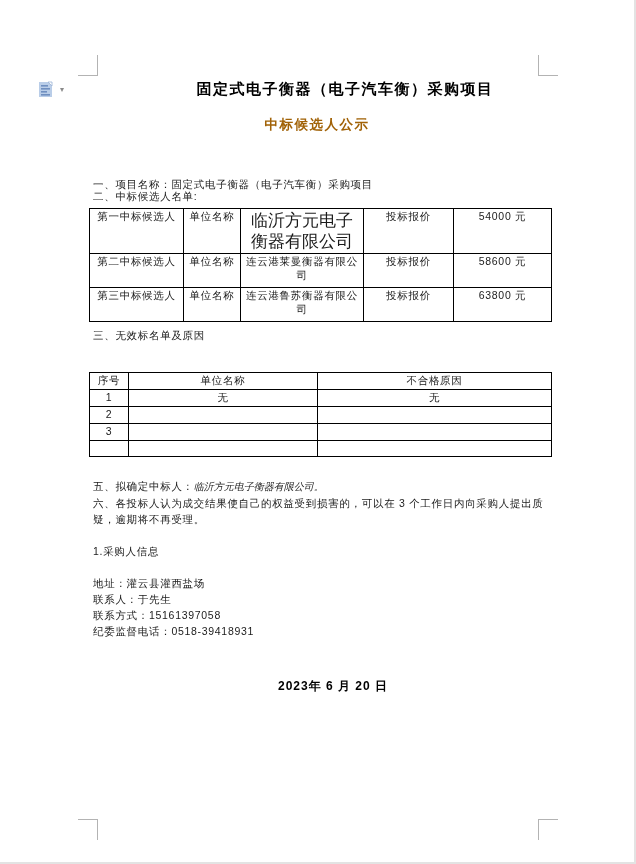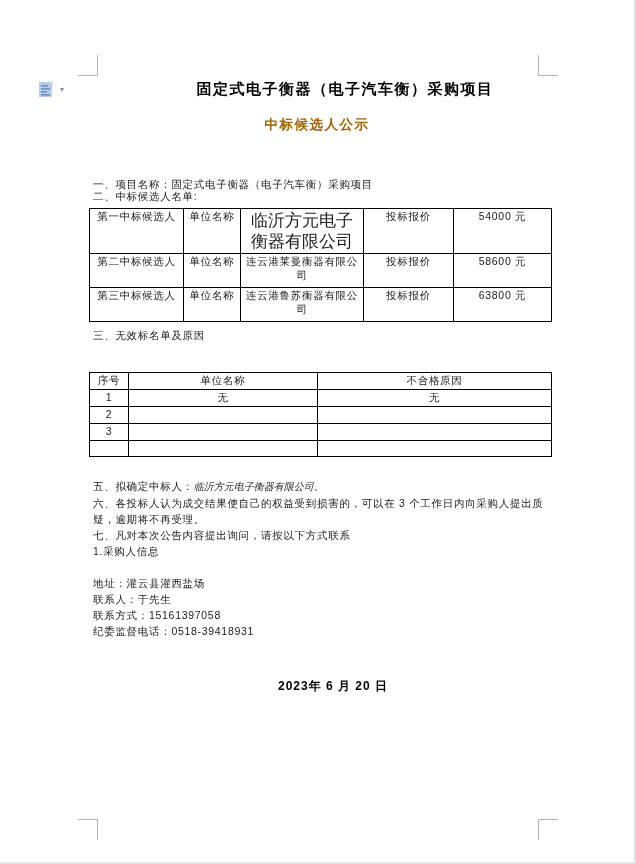--- a/index.html
+++ b/index.html
@@ -142,21 +142,20 @@
       <td></td>
     </tr>
   </tbody>
     </table>
 
   <div class="line" style="top:480px">
     <span>五、拟确定中标人：</span><span class="alt-font">临沂方元电子衡器有限公司。</span>
   </div>
   <div class="line" style="top:497px">六、各投标人认为成交结果使自己的权益受到损害的，可以在 3 个工作日内向采购人提出质</div>
   <div class="line" style="top:513px">疑，逾期将不再受理。</div>
-  <div class="line" style="top:529px">七、凡对本次公告内容提出询问，请按以下方式联系</div>
   <div class="line" style="top:545px">1.采购人信息</div>
   <div class="line" style="top:577px">地址：灌云县灌西盐场</div>
   <div class="line" style="top:593px">联系人：于先生</div>
   <div class="line" style="top:609px">联系方式：15161397058</div>
   <div class="line" style="top:625px">纪委监督电话：0518-39418931</div>
 
   <div class="doc-date">2023年 6 月 20 日</div>
 
 </div>
 

